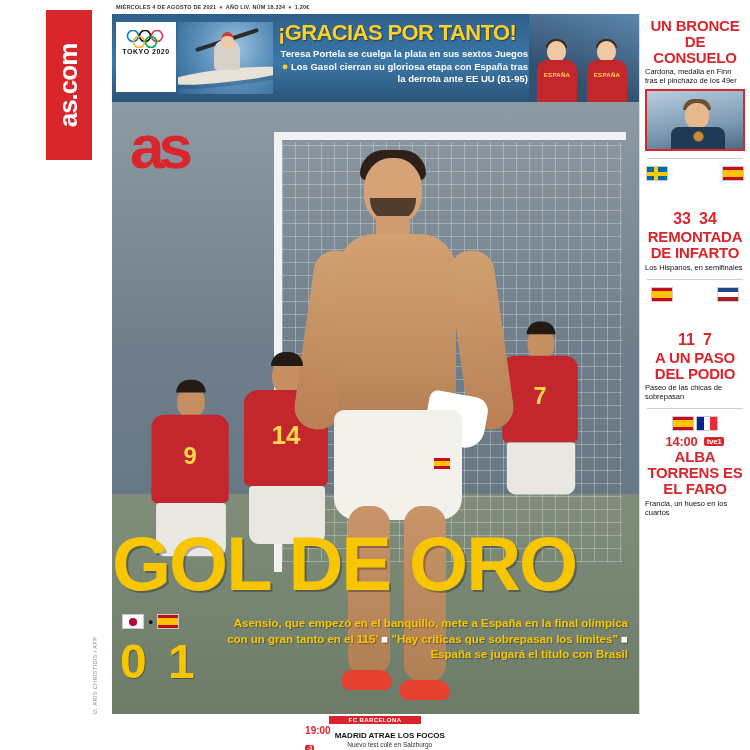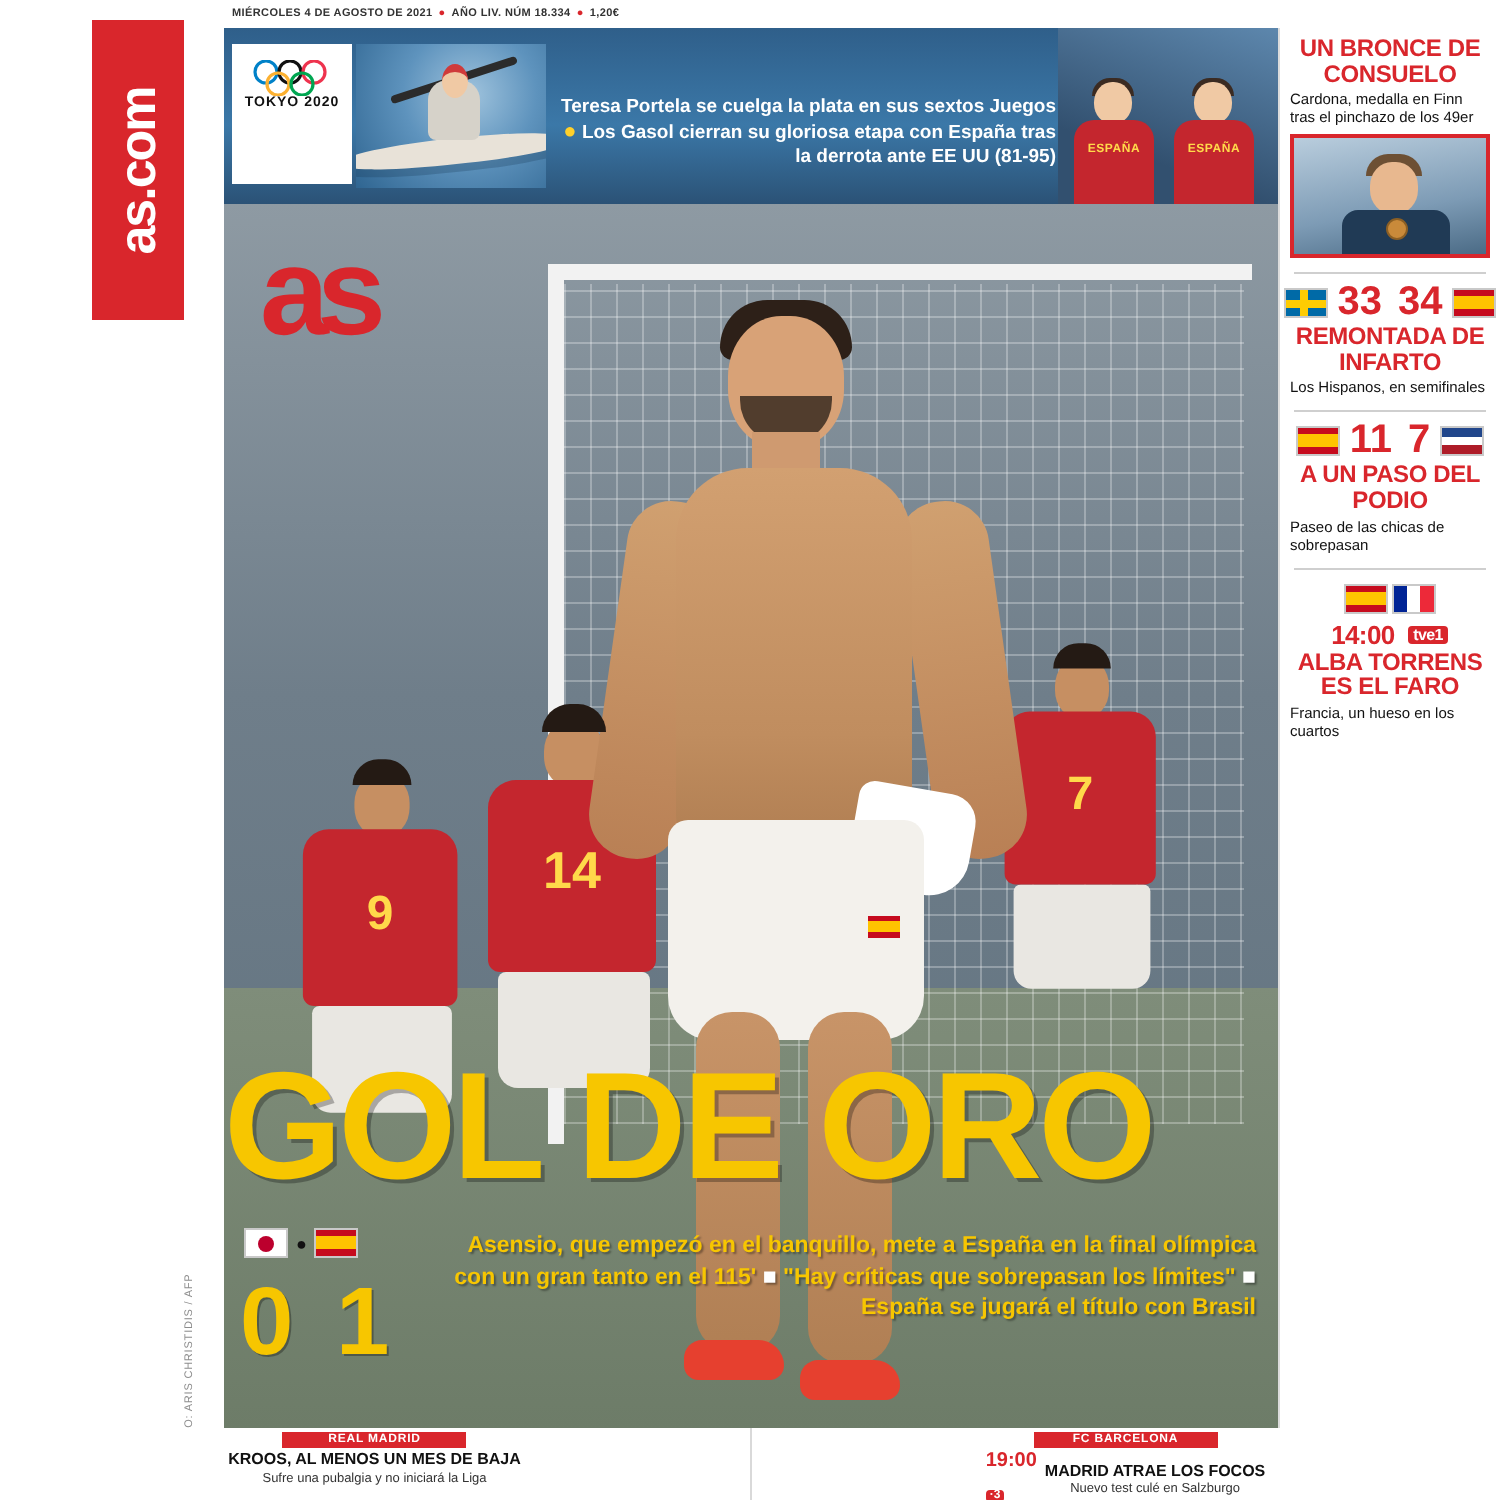--- a/index.html
+++ b/index.html
@@ -218,21 +218,21 @@
     width: 111px;
     height: 700px;
     background: #ffffff;
     border-left: 1px solid #dcdcdc;
     box-sizing: border-box;
     padding: 4px 5px;
   }
   .rail h3 {
     margin: 0;
     color: #d9262c;
-    font-size: 12px;
+    font-size: 15px;
     font-weight: bold;
     text-align: center;
     line-height: 1.05;
     letter-spacing: -.2px;
   }
   .rail p {
     margin: 2px 0 0 0;
     font-size: 7.5px;
     text-align: left;
     color: #111;
@@ -285,22 +285,22 @@
   }
   .flag.se { background: linear-gradient(#006aa7,#006aa7); position: relative; }
   .flag.se::before { content:""; position:absolute; left:7px; top:0; width:4px; height:100%; background:#fecc02; }
   .flag.se::after { content:""; position:absolute; left:0; top:5px; width:100%; height:4px; background:#fecc02; }
   .flag.es {
     background: linear-gradient(#c60b1e 0 25%, #ffc400 25% 75%, #c60b1e 75% 100%);
   }
   .flag.nl { background: linear-gradient(#21468b 0 33%, #ffffff 33% 66%, #ae1c28 66% 100%); }
   .flag.fr { background: linear-gradient(90deg,#002395 0 33%, #ffffff 33% 66%, #ed2939 66% 100%); }
   .score-num {
-    font-size: 20px; font-weight: bold; color: #d9262c;
-    line-height: 15px; padding: 0 3px;
+    font-size: 16px; font-weight: bold; color: #d9262c;
+    line-height: 15px; padding: 0 3px; margin-top: 45px;
   }
   .rail-time {
     text-align: center;
     font-size: 13px;
     font-weight: bold;
     color: #d9262c;
     letter-spacing: -.3px;
   }
   .tvbadge {
     display: inline-block;
@@ -565,20 +565,21 @@
         <span>TOKYO 2020</span>
       </div>
 
       <div class="tokyo-kayak">
         <div class="kayak-boat"></div>
         <div class="kayak-paddle"></div>
         <div class="kayak-body"></div>
         <div class="kayak-head"></div>
       </div>
 
+      <div class="tokyo-headline">¡GRACIAS POR TANTO!</div>
       <div class="tokyo-sub">
         <span>Teresa Portela se cuelga la plata en sus sextos Juegos</span>
         <span class="bullet">●</span>
         <span>Los Gasol cierran su gloriosa etapa con España tras la derrota ante EE UU (81-95)</span>
       </div>
 
       <div class="tokyo-players">
         <div class="gasol g1">
           <div class="hair"></div>
           <div class="head"></div>
@@ -710,25 +711,20 @@
         <span class="tvbadge">tve1</span>
       </div>
       <h3>ALBA TORRENS ES EL FARO</h3>
       <p>Francia, un hueso en los cuartos</p>
     </div>
 
   </div>
 
   <div class="footer">
 
-    <div class="foot-col">
-      <div class="foot-tag">REAL MADRID</div>
-      <div class="foot-title">KROOS, AL MENOS UN MES DE BAJA</div>
-      <div class="foot-sub">Sufre una pubalgia y no iniciará la Liga</div>
-    </div>
 
 
     <div class="foot-col">
       <div class="foot-tag">FC BARCELONA</div>
       <div class="foot-inner">
         <div>
           <div class="foot-time">19:00</div>
           <div class="foot-chan">·3</div>
         </div>
         <div class="foot-right">

